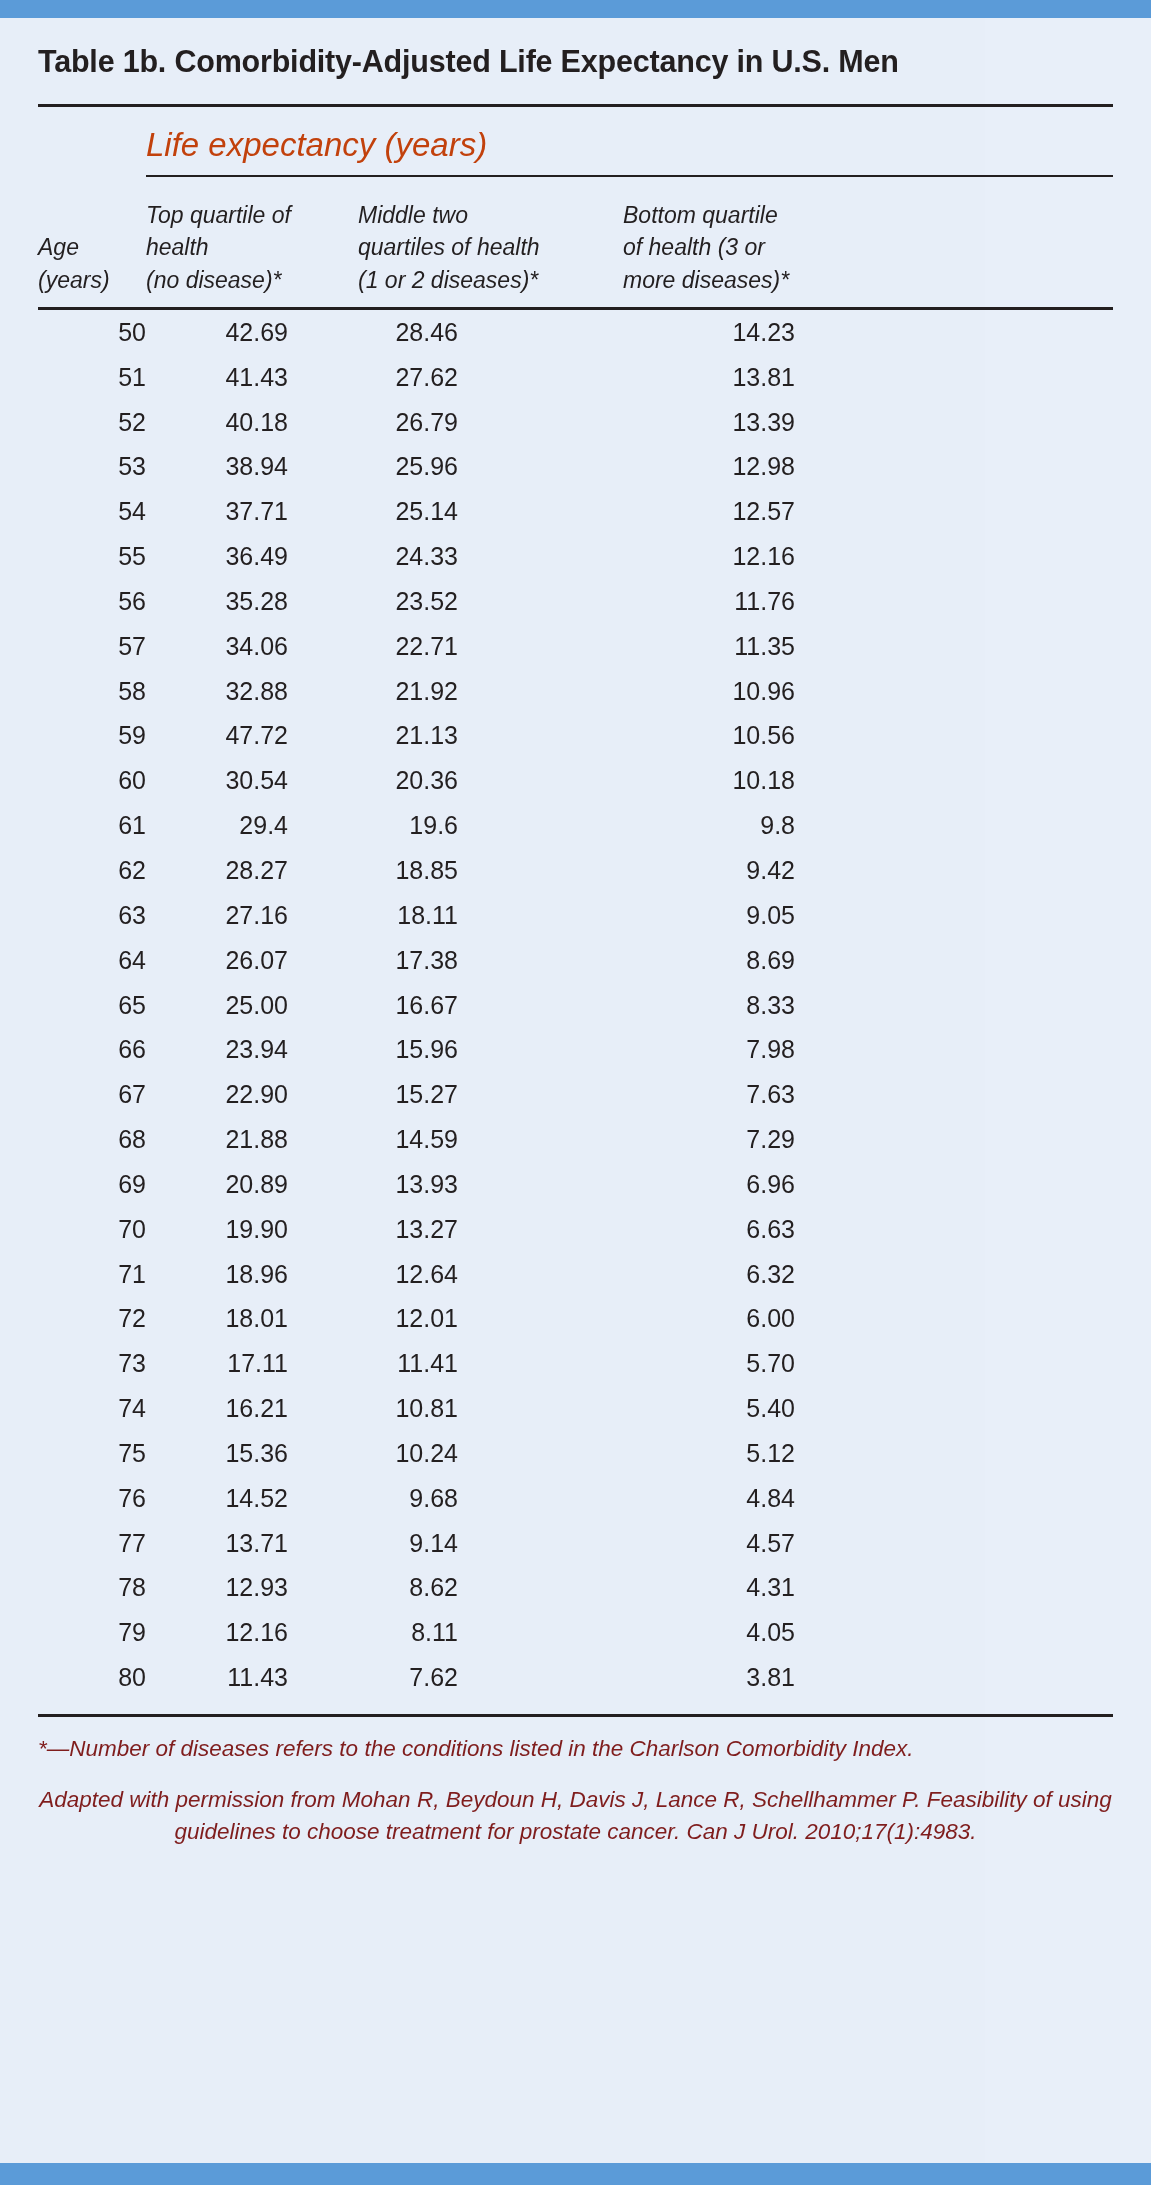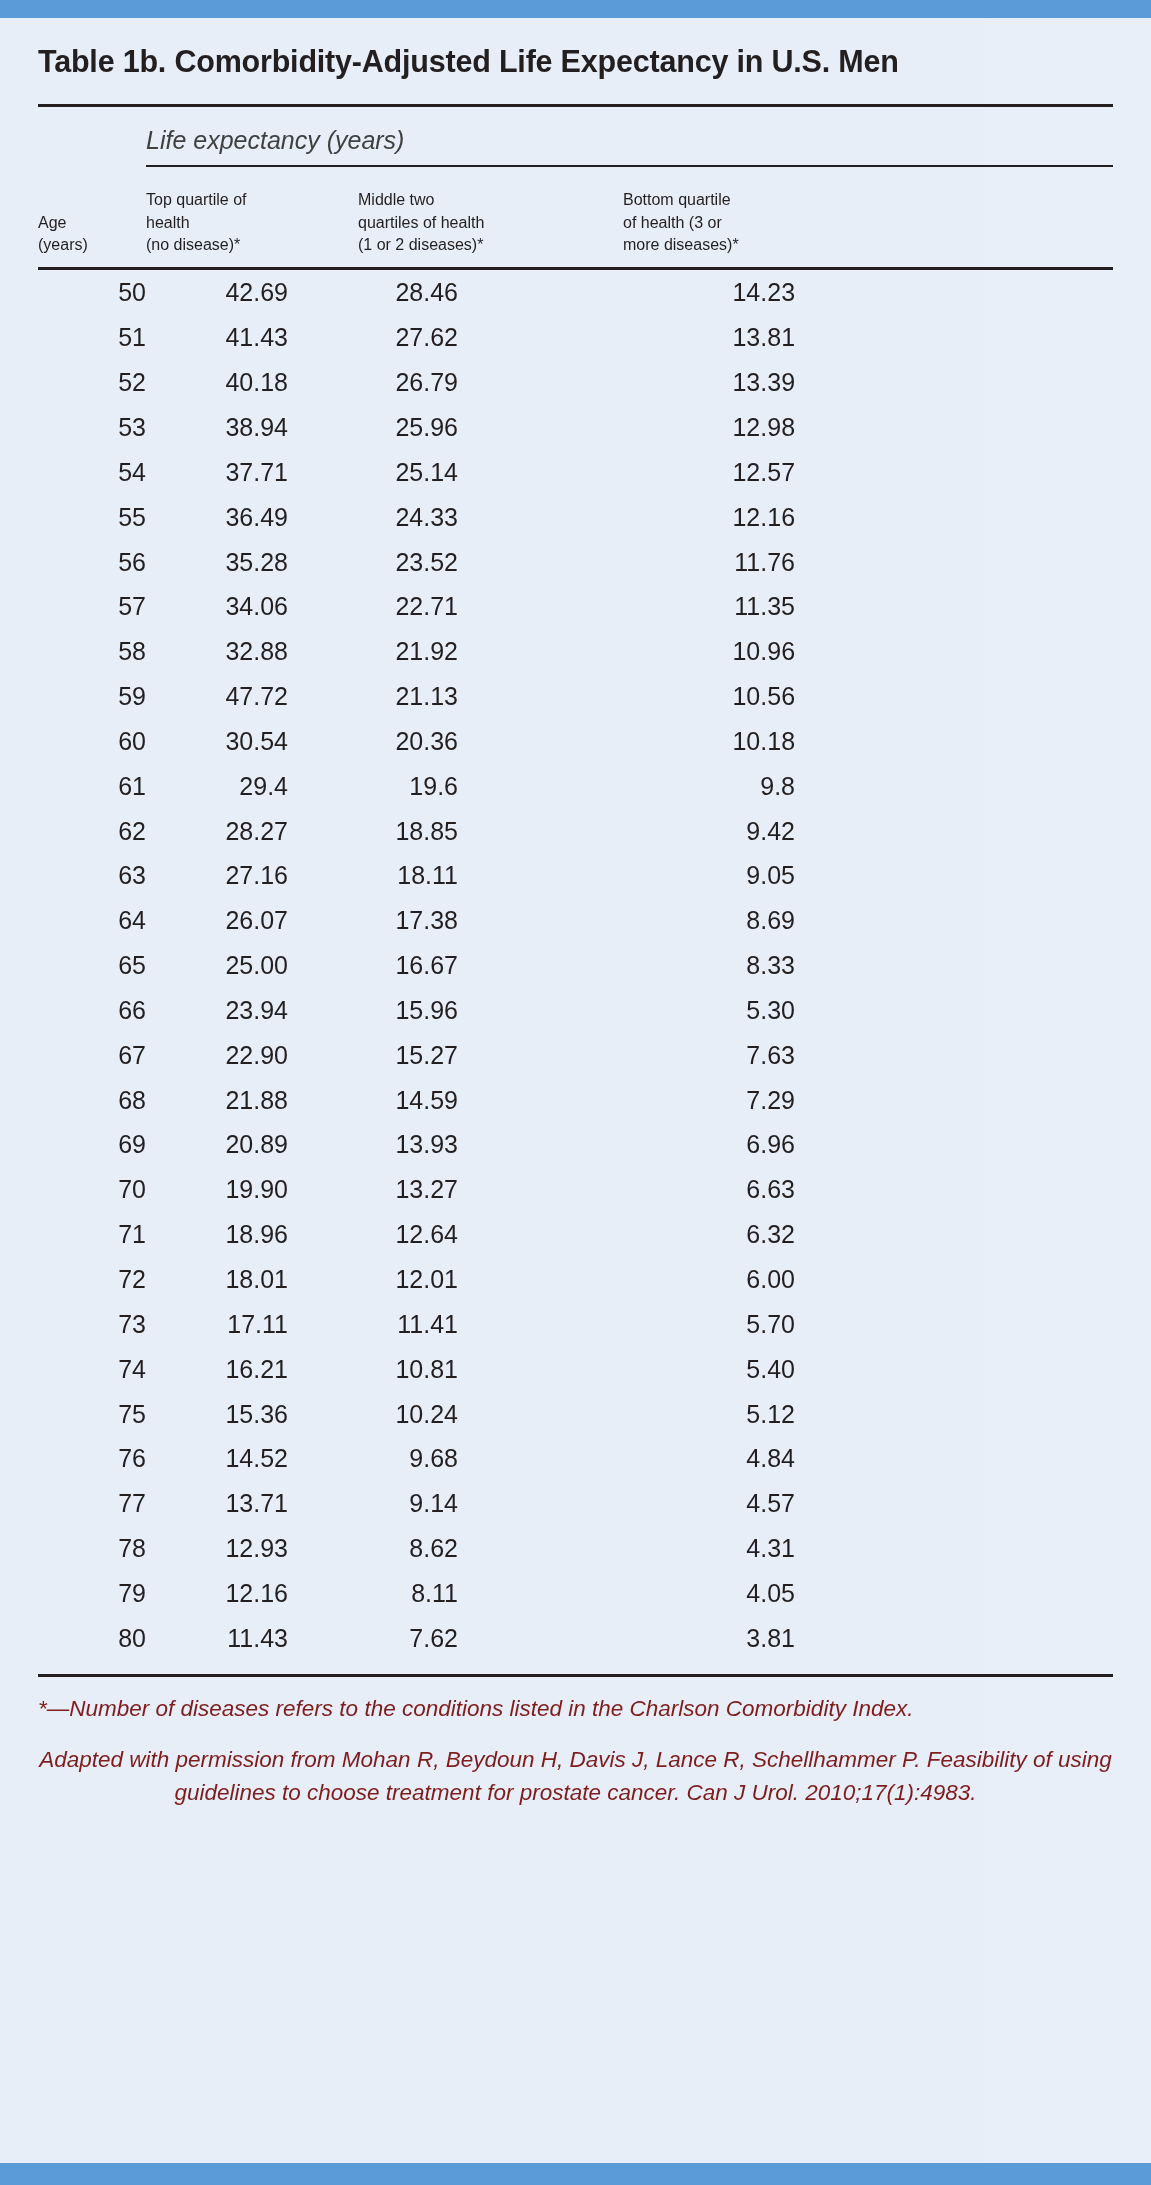--- a/index.html
+++ b/index.html
@@ -67,32 +67,33 @@
   .col-age   { width: 108px; }
   .col-v1    { width: 212px; }
   .col-v2    { width: 265px; }
   .col-v3    { width: 490px; }
 
   .grouphdr-row td {
     padding: 0;
   }
   .grouphdr {
     font-style: italic;
-    font-size: 25px;
-    color: #404040;
+    font-size: 33px;
+    color: #c2410c;
     padding: 18px 0 10px 0;
     line-height: 1.2;
   }
   .grouphdr-rule {
     height: 2px;
     background: #231f20;
     margin-bottom: 0;
   }
   .colhdr {
-    font-size: 16px;
+    font-style: italic;
+    font-size: 23px;
     color: #231f20;
     vertical-align: bottom;
     line-height: 1.42;
     padding: 22px 0 10px 0;
   }
   .colhdr.age-hdr { line-height: 1.42; }
 
   .hdr-underline td {
     padding: 0;
   }
@@ -288,21 +289,21 @@
           <tr class="data-row">
             <td class="age-cell">65</td>
             <td class="num-cell c1"><span class="num-inner">25.00</span></td>
             <td class="num-cell c2"><span class="num-inner">16.67</span></td>
             <td class="num-cell c3"><span class="num-inner">8.33</span></td>
           </tr>
           <tr class="data-row">
             <td class="age-cell">66</td>
             <td class="num-cell c1"><span class="num-inner">23.94</span></td>
             <td class="num-cell c2"><span class="num-inner">15.96</span></td>
-            <td class="num-cell c3"><span class="num-inner">5.30</span></td>
+            <td class="num-cell c3"><span class="num-inner">7.98</span></td>
           </tr>
           <tr class="data-row">
             <td class="age-cell">67</td>
             <td class="num-cell c1"><span class="num-inner">22.90</span></td>
             <td class="num-cell c2"><span class="num-inner">15.27</span></td>
             <td class="num-cell c3"><span class="num-inner">7.63</span></td>
           </tr>
           <tr class="data-row">
             <td class="age-cell">68</td>
             <td class="num-cell c1"><span class="num-inner">21.88</span></td>

